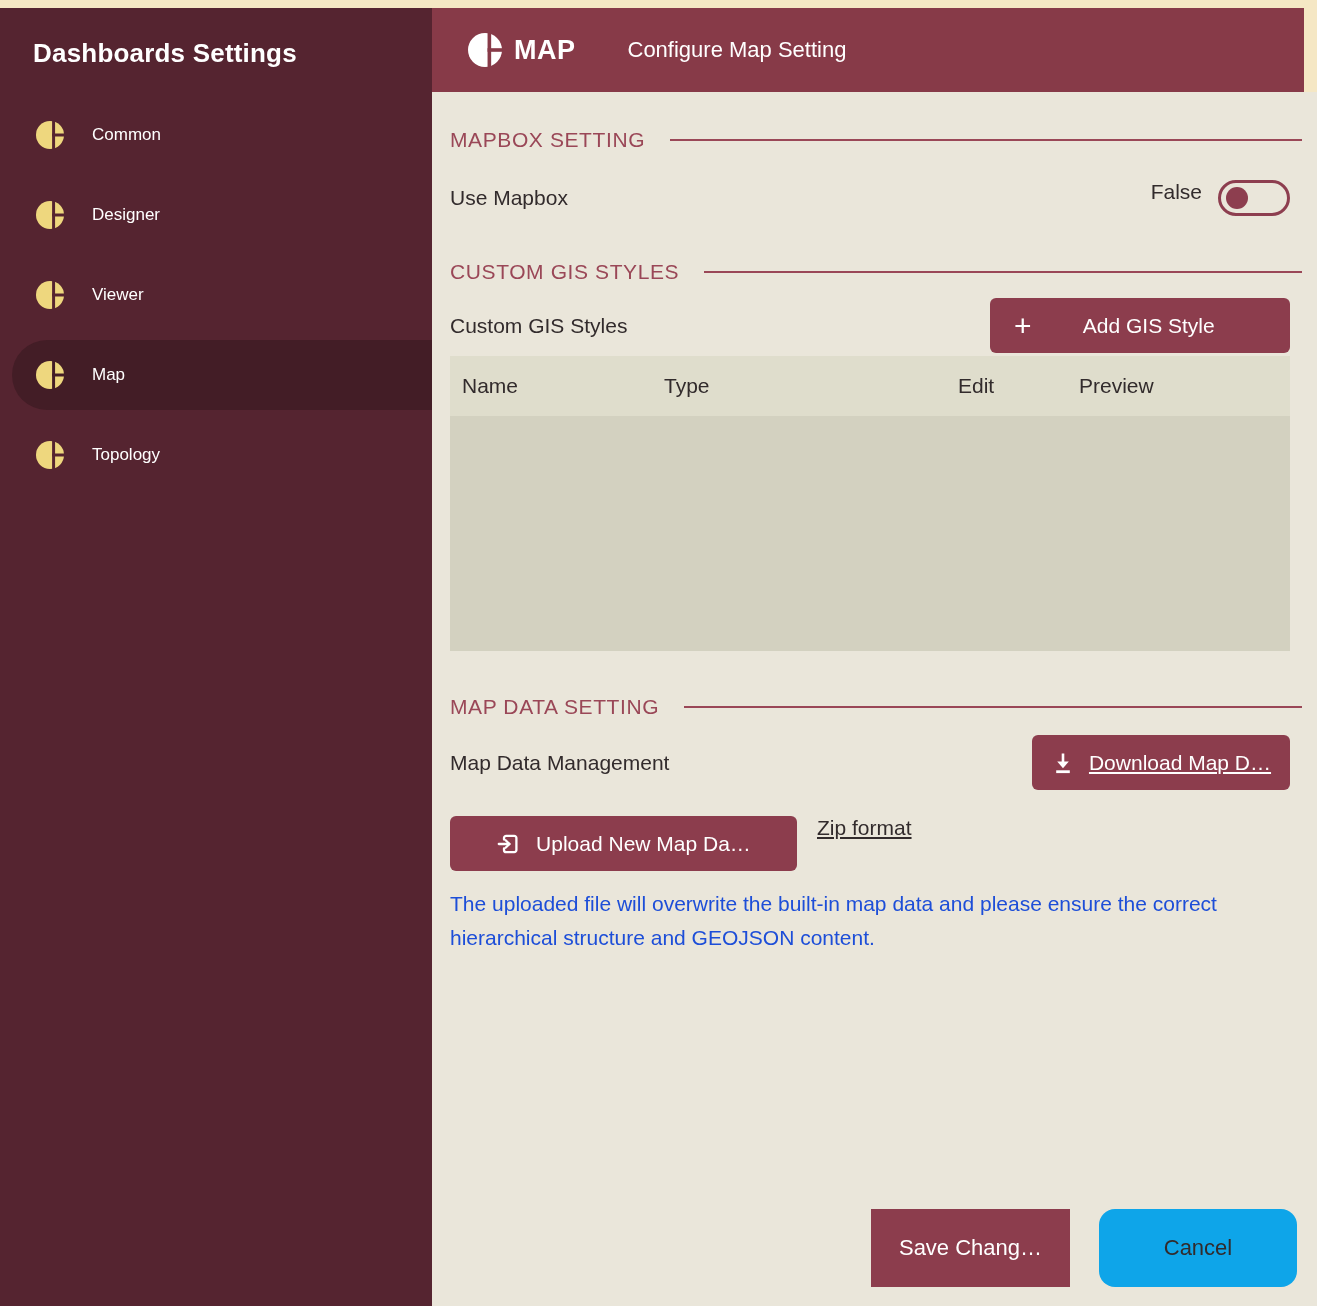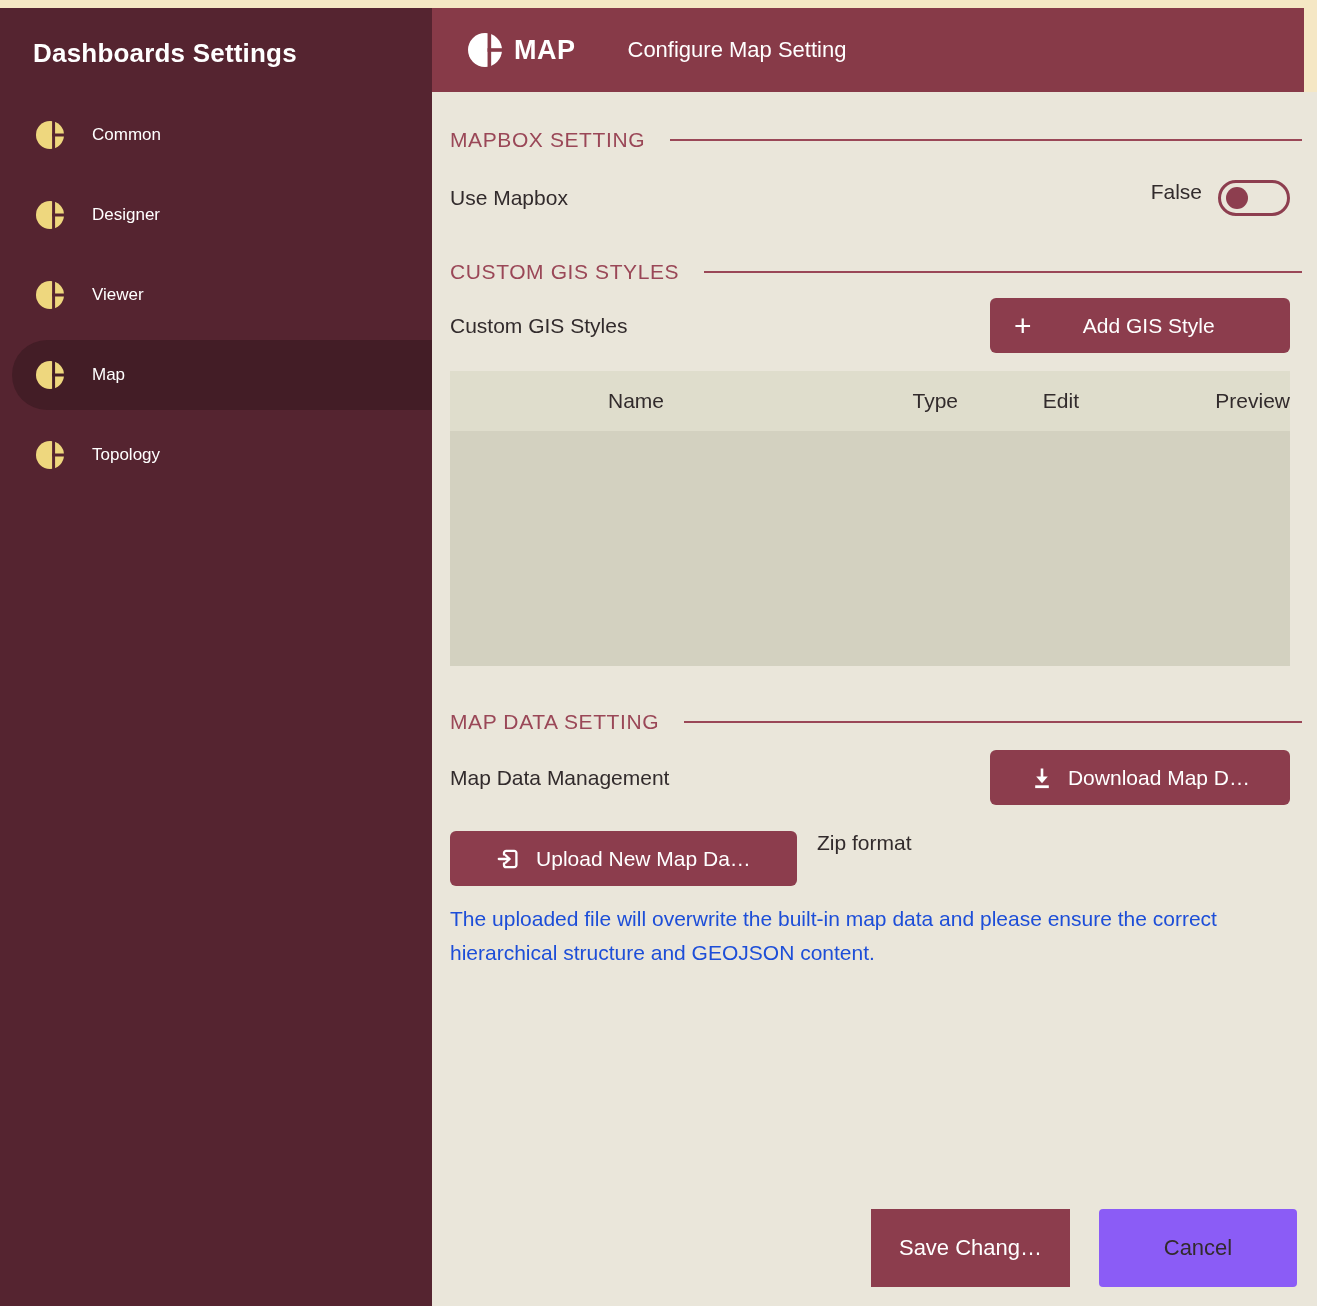--- a/index.html
+++ b/index.html
@@ -74,47 +74,47 @@
   }
 
   .btn{
     display:flex;align-items:center;border:none;cursor:pointer;
     background:#8c3d4d;color:#fff;font-family:inherit;font-size:21px;
     border-radius:6px;
   }
   .btn-add{width:300px;height:55px;padding:0 24px;}
   .btn-add .plus{font-size:30px;font-weight:300;line-height:1;}
   .btn-add .btn-label{margin:0 auto;}
-  .btn-download{width:300px;height:55px;justify-content:center;gap:14px;}
+  .btn-download{width:258px;height:55px;justify-content:center;gap:14px;text-decoration:underline;}
   .btn-upload{width:347px;height:55px;justify-content:center;gap:16px;}
   .btn-icon{width:24px;height:24px;flex:0 0 24px;}
 
-  .gis-table{margin-top:18px;margin-right:12px;text-align:right;}
+  .gis-table{margin-top:3px;margin-right:12px;}
   .gis-table-header{
     display:grid;grid-template-columns:202px 294px 121px 1fr;
     align-items:center;height:60px;background:#dfddcc;padding-left:12px;
     font-size:21px;color:#322b2c;
   }
   .gis-table-body{height:235px;background:#d3d1c0;}
 
   .row-upload{display:flex;align-items:flex-start;margin-top:26px;gap:20px;}
-  .upload-hint{font-size:21px;color:#322b2c;}
+  .upload-hint{font-size:21px;color:#322b2c;text-decoration:underline;}
 
   .description{
     margin-top:16px;max-width:830px;font-size:21px;line-height:34px;color:#1d4ed8;
   }
 
   .footer{
     margin-top:auto;display:flex;justify-content:flex-end;align-items:center;
     gap:29px;margin-bottom:19px;margin-right:5px;
   }
   .btn-save{width:199px;height:78px;border-radius:0;justify-content:center;font-size:22px;}
   .btn-cancel{
-    width:198px;height:78px;border-radius:4px;justify-content:center;
-    background:#8b5cf6;color:#322b2c;font-size:22px;
+    width:198px;height:78px;border-radius:16px;justify-content:center;
+    background:#0ea5e9;color:#322b2c;font-size:22px;
   }
 </style>
 </head>
 <body>
 
 <svg width="0" height="0" style="position:absolute" aria-hidden="true">
   <defs>
     <mask id="pie-mask" maskUnits="userSpaceOnUse" x="0" y="0" width="32" height="32">
       <circle cx="16" cy="16" r="16" fill="#fff"></circle>
       <rect x="18.4" y="0" width="3.4" height="32" fill="#000"></rect>

